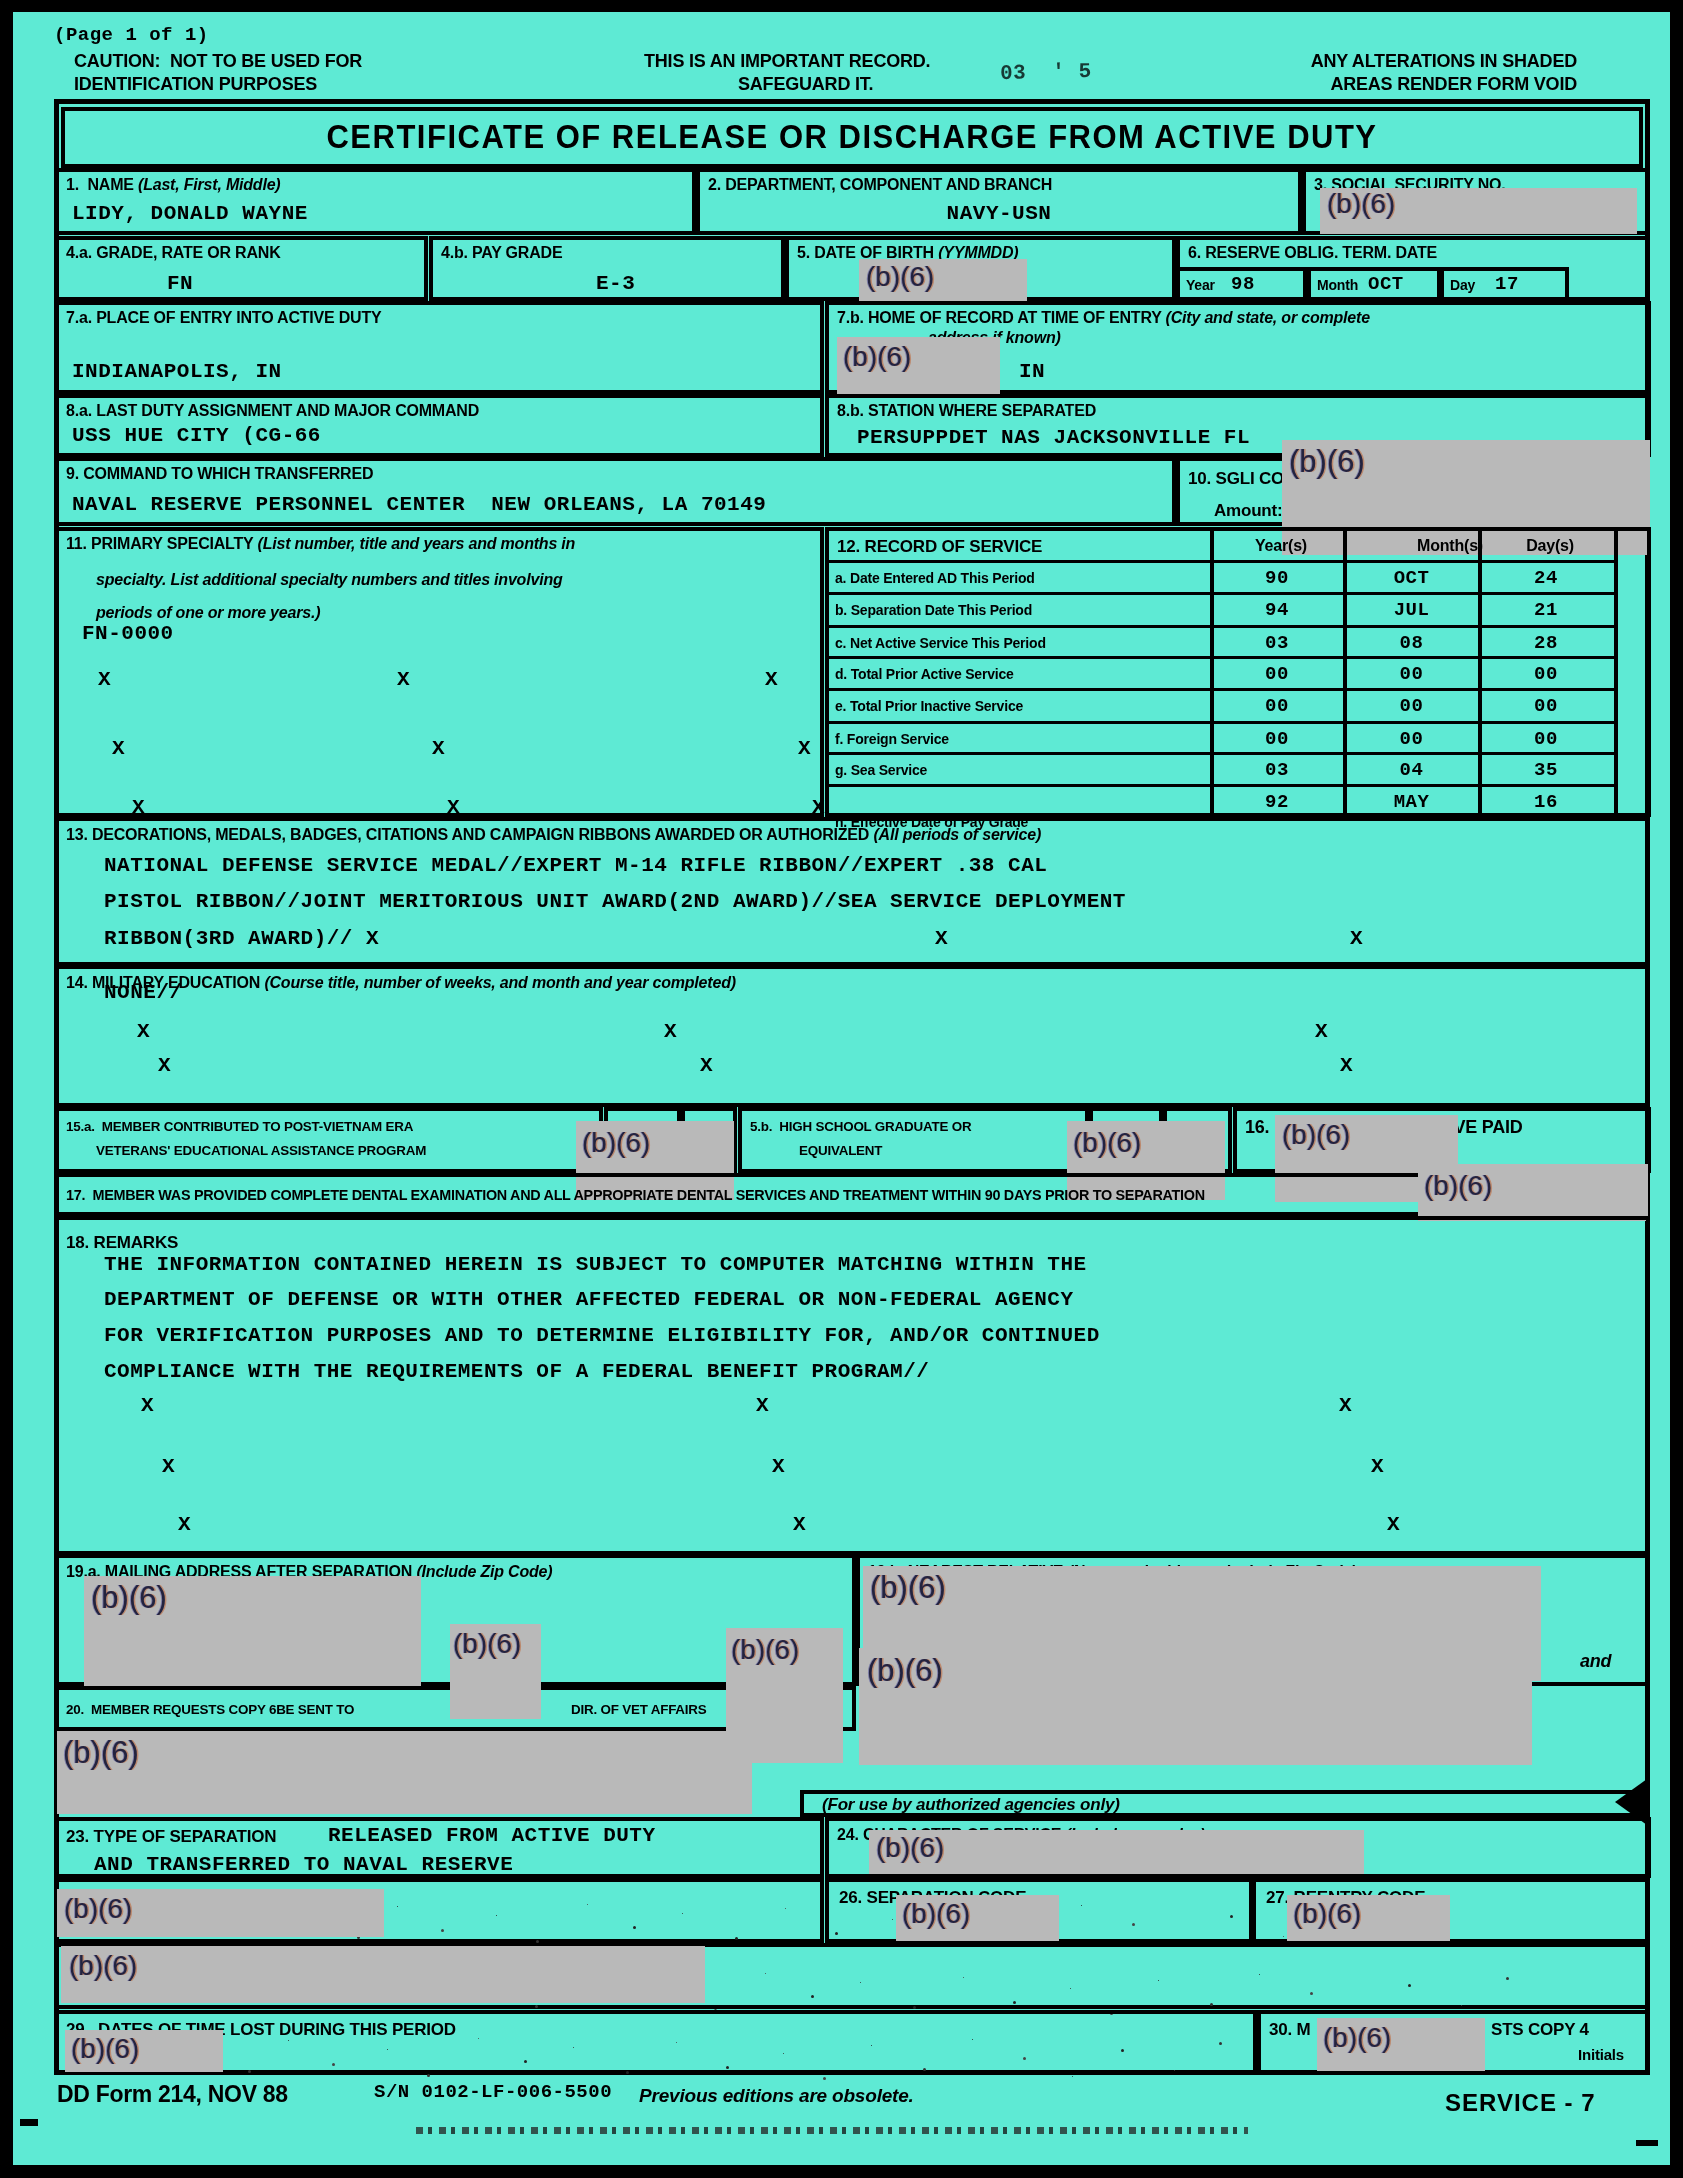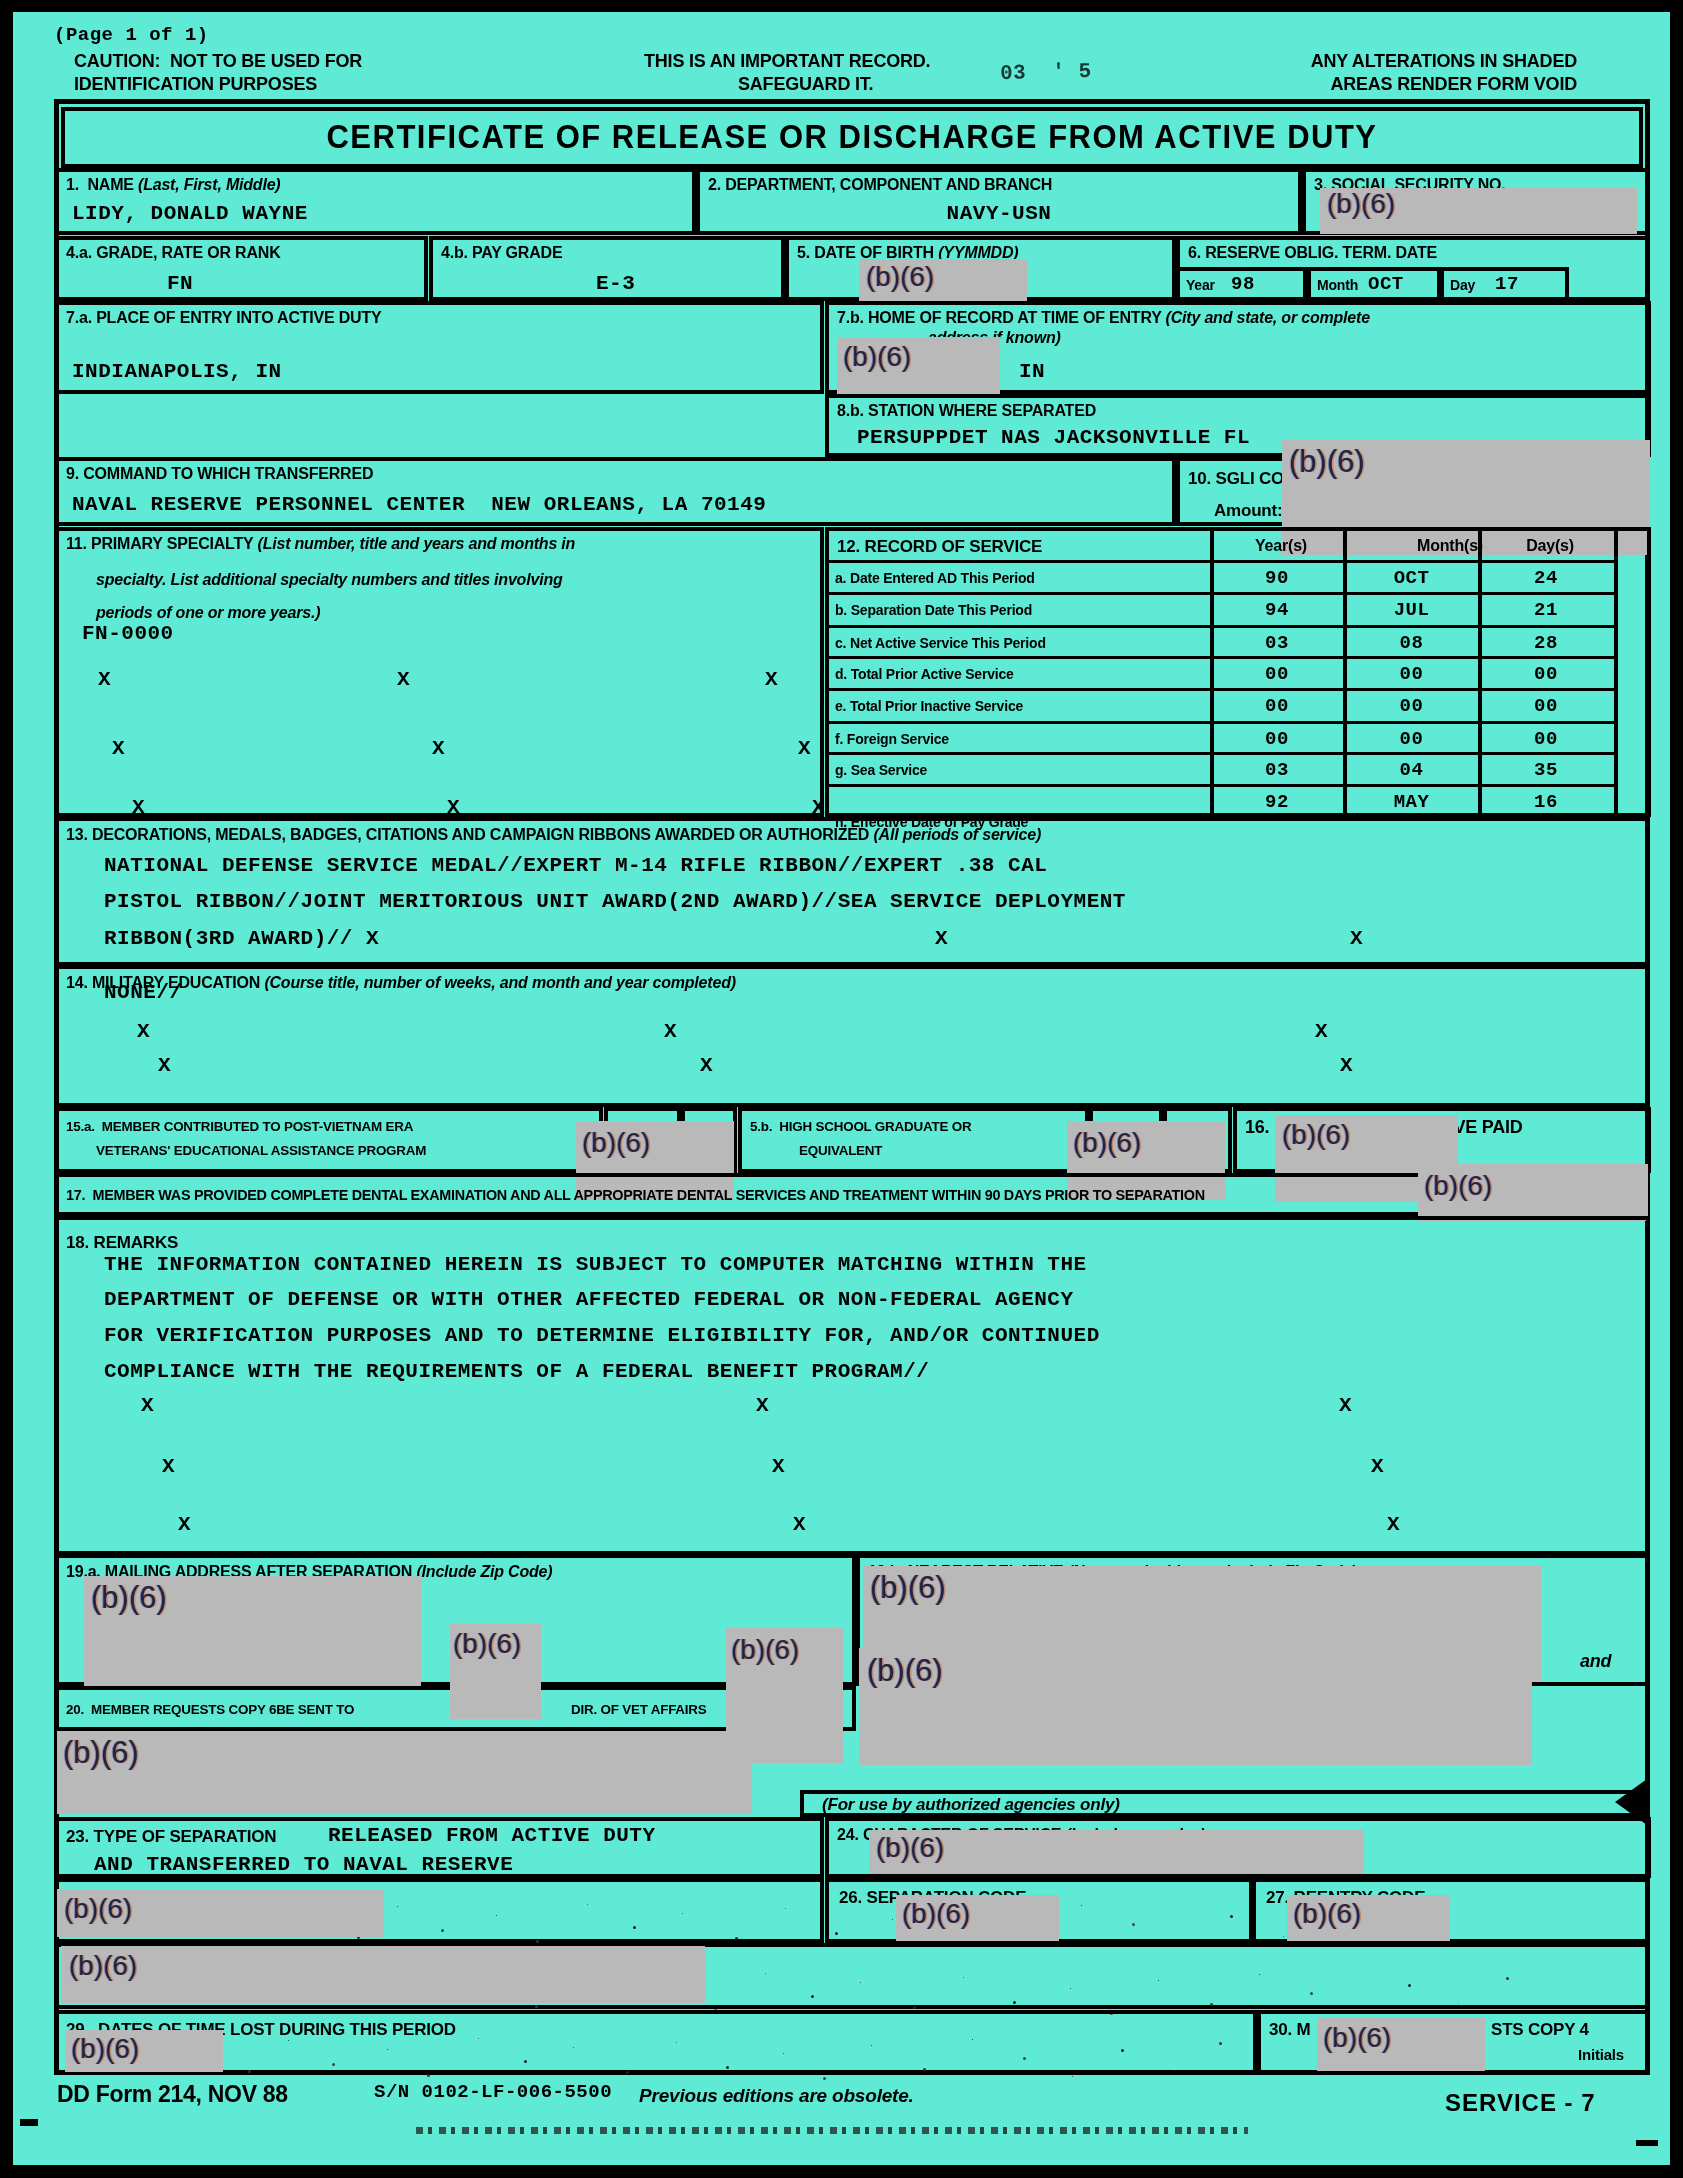--- a/index.html
+++ b/index.html
@@ -107,20 +107,24 @@
     <span class="abs tw" style="left:14px;top:55px;">INDIANAPOLIS, IN</span>
   </div>
   <div class="cell" style="left:825px;top:301px;width:826px;height:93px;">
     <span class="lab" style="position:absolute;left:8px;top:4px;"><span>7.b. HOME OF RECORD AT TIME OF ENTRY </span><span class="it">(City and state, or complete</span></span>
     <span class="lab it" style="position:absolute;left:99px;top:24px;">address if known)</span>
     <span class="abs tw" style="left:190px;top:55px;">IN</span>
   </div>
   <div class="red" style="left:837px;top:337px;width:163px;height:59px;"></div>
   <div class="b6" style="left:843px;top:341px;">(b)(6)</div>
 
+  <div class="cell" style="left:54px;top:394px;width:770px;height:63px;">
+    <span class="lab" style="position:absolute;left:8px;top:4px;">8.a. LAST DUTY ASSIGNMENT AND MAJOR COMMAND</span>
+    <span class="abs tw" style="left:14px;top:26px;">USS HUE CITY (CG-66</span>
+  </div>
   <div class="cell" style="left:825px;top:394px;width:826px;height:63px;">
     <span class="lab" style="position:absolute;left:8px;top:4px;">8.b. STATION WHERE SEPARATED</span>
     <span class="abs tw" style="left:28px;top:28px;">PERSUPPDET NAS JACKSONVILLE FL</span>
   </div>
 
   <div class="cell" style="left:54px;top:457px;width:1122px;height:69px;">
     <span class="lab" style="position:absolute;left:8px;top:4px;">9. COMMAND TO WHICH TRANSFERRED</span>
     <span class="abs tw" style="left:14px;top:32px;">NAVAL RESERVE PERSONNEL CENTER  NEW ORLEANS, LA 70149</span>
   </div>
   <div class="cell" style="left:1176px;top:457px;width:474px;height:69px;">

